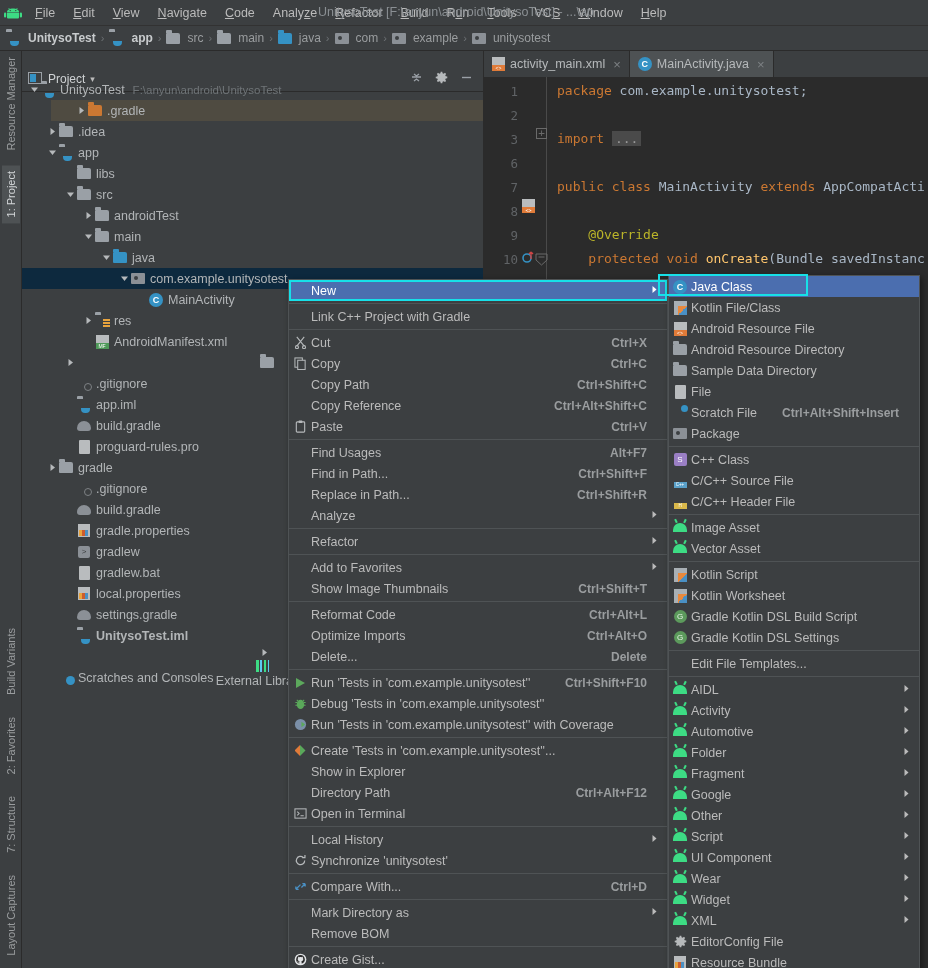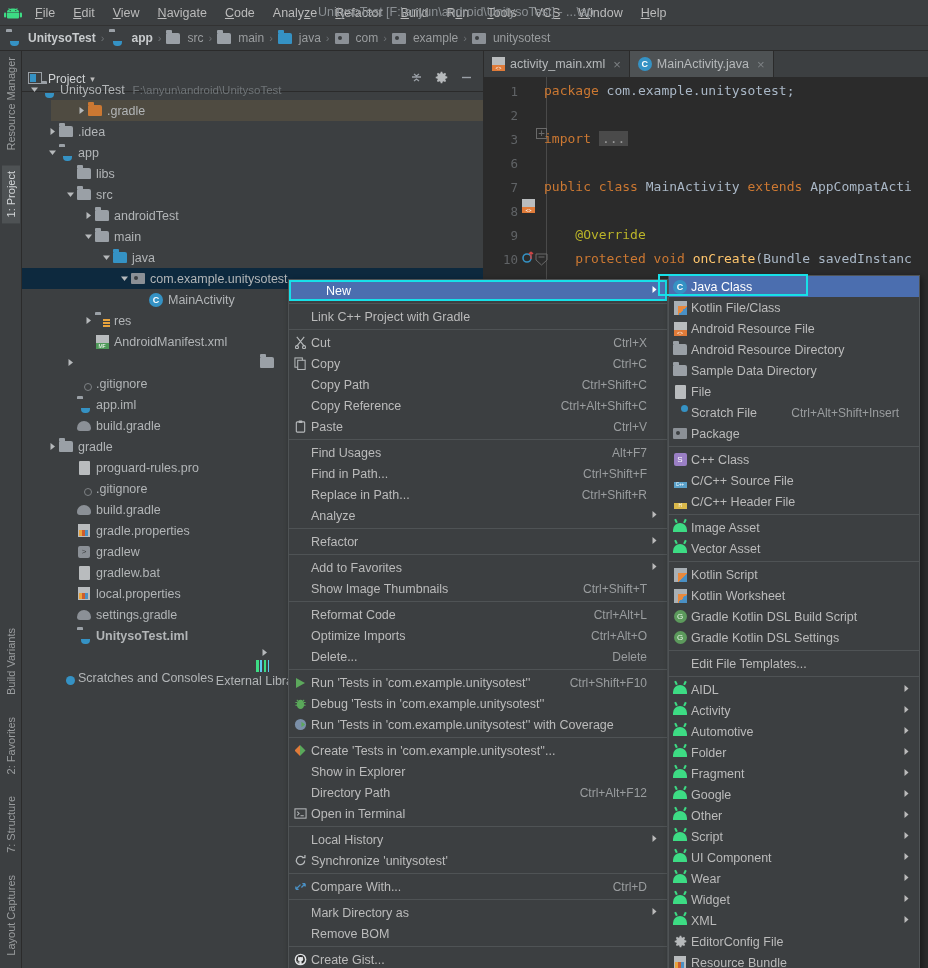--- a/index.html
+++ b/index.html
@@ -67,49 +67,49 @@
   .nodepath { color:#6f7477; margin-left:8px; font-size:11.5px;}
 
   
   #editor-area { position:absolute; left:484px; top:51px; right:0; bottom:0; background:#2b2b2b; }
   #tabs { height:26px; display:flex; align-items:stretch; background:#3c3f41; }
   .etab { display:flex; align-items:center; gap:5px; padding:0 8px; font-size:12.5px; color:#b6b9bb; white-space:nowrap; border-right:1px solid #2b2b2b;}
   .etab.active { background:#4e5254; }
   .etab .close { color:#7d8184; font-size:13px; margin-left:3px;}
   #code { position:absolute; top:26px; left:0; right:0; bottom:0; background:#2b2b2b; font-family:"DejaVu Sans Mono", monospace; font-size:13px;}
   .gutter-ln { position:absolute; left:0; width:34px; text-align:right; color:#606366; font-size:12.5px; font-family:"DejaVu Sans Mono", monospace;}
-  .codeline { position:absolute; left:60px; white-space:pre; font-family:"DejaVu Sans Mono", monospace; font-size:13px;}
+  .codeline { position:absolute; left:73px; white-space:pre; font-family:"DejaVu Sans Mono", monospace; font-size:13px;}
   .kw { color:#cc7832; }
   .txt { color:#a9b7c6; }
   .ann { color:#bbb529; }
   .mth { color:#ffc66d; }
   #vertline { position:absolute; left:62px; top:0; bottom:0; width:1px; background:#4a4a4a;}
 
   
   #ctx {
     position:absolute; left:288px; top:279px; width:380px;
     background:#3c3f41; border:1px solid #4f5355; z-index:50;
     box-shadow:2px 2px 6px rgba(0,0,0,.45);
   }
   .mi { height:21px; display:flex; align-items:center; padding:0 6px 0 0; font-size:12.5px; color:#bbbbbb; white-space:nowrap; position:relative; }
   .mi.hl { background:#4b6eaf; color:#ffffff; }
   .mi-ic { width:22px; flex:0 0 22px; display:flex; align-items:center; justify-content:center; }
   .mi-lb { flex:1 1 auto; }
-  .mi-sc { color:#9a9d9f; font-size:12px; padding-left:14px; }
+  .mi-sc { color:#9a9d9f; font-size:12px; padding-left:14px;font-weight:bold; }
   .mi-ar { width:14px; flex:0 0 14px; text-align:center; color:#bbbbbb; font-size:9px;}
   .msep { height:1px; background:#4f5355; margin:2px 0; }
 
   
   #sub {
     position:absolute; left:668px; top:275px; width:252px;
     background:#3c3f41; border:1px solid #4f5355; z-index:60;
     box-shadow:2px 2px 6px rgba(0,0,0,.45);
   }
   #sub .mi { height:21px; }
-  .hl-border { outline:2px solid #17e0e8; outline-offset:-2px;gap:15px; }
+  .hl-border { outline:2px solid #17e0e8; outline-offset:-2px; }
   .cyan-box { position:absolute; border:2px solid #17e0e8; pointer-events:none; z-index:99;}
 
   
   .folder { width:14px; height:11px; background:#9aa0a6; border-radius:1px 2px 1px 1px; position:relative;}
   .folder:before{content:"";position:absolute;top:-3px;left:0;width:6px;height:3px;background:#9aa0a6;border-radius:1px 1px 0 0;}
   .folder.orange{background:#cc7832;} .folder.orange:before{background:#cc7832;}
   .folder.blue{background:#3592c4;} .folder.blue:before{background:#3592c4;}
   .pkgico{width:14px;height:11px;background:#8b9096;border-radius:1px;position:relative;}
   .pkgico:after{content:"";position:absolute;left:3px;top:3px;width:4px;height:4px;background:#3c3f41;border-radius:50%;}
   .cicon{width:14px;height:14px;border-radius:50%;background:#3592c4;color:#fff;font-size:9px;display:flex;align-items:center;justify-content:center;font-weight:bold;}
@@ -435,37 +435,37 @@
         </span>
         <span>app.iml</span>
       </div>
       <div class="node" style="padding-left: 42px;">
         <span class="arrow"></span>
         <span class="ic">
           <span class="gradico"></span>
         </span>
         <span>build.gradle</span>
       </div>
+      <div class="node" style="padding-left: 42px;">
+        <span class="arrow"></span>
+        <span class="ic">
+          <span class="fileico"></span>
+        </span>
+        <span>proguard-rules.pro</span>
+      </div>
       <div class="node" style="padding-left: 24px;">
         <span class="arrow">
           <svg width="9" height="9" viewBox="0 0 9 9">
             <path d="M2.5 1v7L7 4.5z" fill="#b6b9bb"></path>
           </svg>
         </span>
         <span class="ic">
           <span class="folder"></span>
         </span>
         <span>gradle</span>
-      </div>
-      <div class="node" style="padding-left: 42px;">
-        <span class="arrow"></span>
-        <span class="ic">
-          <span class="fileico"></span>
-        </span>
-        <span>proguard-rules.pro</span>
       </div>
       <div class="node" style="padding-left: 42px;">
         <span class="arrow"></span>
         <span class="ic">
           <span style="position:relative;display:inline-block;width:13px;height:14px"><span class="fileico" style="width:11px;height:14px"></span><span style="position:absolute;right:-1px;bottom:0;width:8px;height:8px;border:1.5px solid #7d8184;border-radius:50%"></span></span>
         </span>
         <span>.gitignore</span>
       </div>
       <div class="node" style="padding-left: 42px;">
         <span class="arrow"></span>

